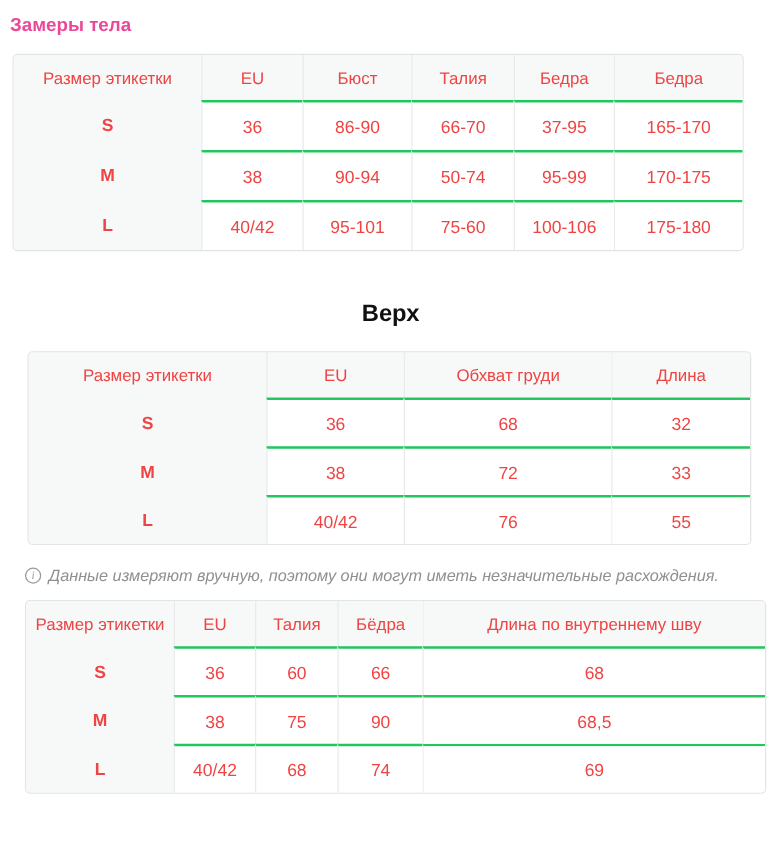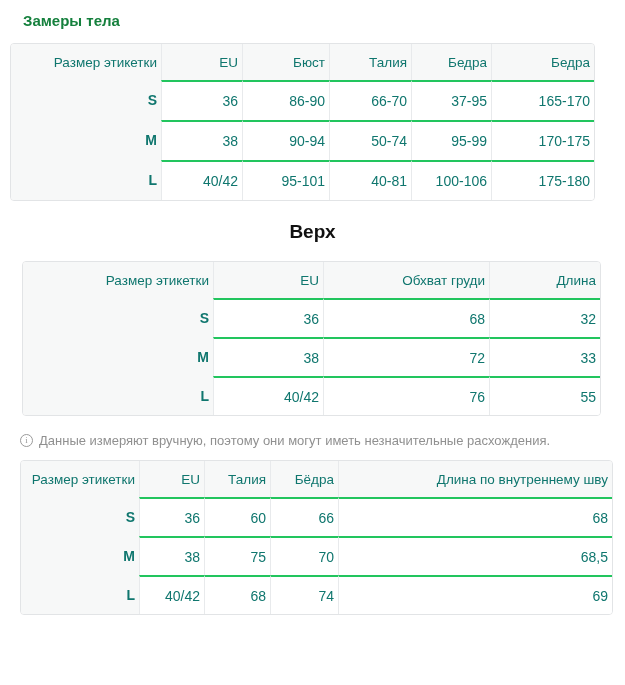--- a/index.html
+++ b/index.html
@@ -6,45 +6,45 @@
   html, body {
     width: 625px; height: 685px;
     background: #ffffff;
     font-family: "Liberation Sans", "DejaVu Sans", sans-serif;
     color: #1f1f1f;
     overflow: hidden;
   }
   .page { width: 625px; height: 685px; padding-top: 12px; }
 
   .section-title-left {
-    font-size: 15px; font-weight: 700; color: #15803d;
-    margin-left: 23px; line-height: 18px;
+    font-size: 15px; font-weight: 700; color: #ec4899;
+    margin-left: 8px; line-height: 18px;
   }
   .section-title-center {
     font-size: 19px; font-weight: 700; color: #111;
     text-align: center; line-height: 23px;
   }
-  .h-top { margin-top: 19px; }
+  .h-top { margin-top: 39px; }
   .h-bottom { margin-top: 28px; }
 
   table.size-table {
     border-collapse: separate; border-spacing: 0;
     border: 1px solid #e2e4e6;
     border-radius: 4px;
     table-layout: fixed;
     font-size: 14px;
   }
   table.t1 { margin: 13px 0 0 10px; width: 583px; }
   table.t2 { margin: 18px 0 0 22px; width: 577px; }
   table.t3 { margin: 11px 0 0 20px; width: 591px; }
 
   .size-table th, .size-table td {
-    text-align: right; vertical-align: middle;
+    text-align: center; vertical-align: middle;
     padding: 0 4px;
-    color: #0f766e;
+    color: #ef4444;
   }
   .size-table thead th {
     height: 36px;
     background: #f7f8f8;
     font-weight: 400;
     font-size: 13.5px;
   }
   .size-table tbody td { height: 40px; background: #ffffff; }
   .t2 tbody td, .t3 tbody td { height: 39px; }
 
@@ -58,21 +58,21 @@
   }
   .size-table thead th:first-child { border-top-left-radius: 3px; }
   .size-table thead th:last-child  { border-top-right-radius: 3px; }
   .size-table tbody tr:last-child td:first-child { border-bottom-left-radius: 3px; }
   .size-table tbody tr:last-child td:last-child  { border-bottom-right-radius: 3px; }
 
   .note {
     margin: 16px 0 0 20px;
     font-size: 13px; color: #909090;
     line-height: 17px;
-    display: flex; align-items: center;
+    display: flex; align-items: center; font-style: italic;
   }
   .info-icon {
     flex: 0 0 auto;
     display: inline-flex; align-items: center; justify-content: center;
     width: 13px; height: 13px;
     border: 1px solid #9a9a9a; border-radius: 50%;
     margin-right: 6px;
     color: #9a9a9a;
   }
   .info-icon::after {
@@ -121,21 +121,21 @@
           <td>38</td>
           <td>90-94</td>
           <td>50-74</td>
           <td>95-99</td>
           <td>170-175</td>
         </tr>
         <tr>
           <td>L</td>
           <td>40/42</td>
           <td>95-101</td>
-          <td>40-81</td>
+          <td>75-60</td>
           <td>100-106</td>
           <td>175-180</td>
         </tr>
       </tbody>
   </table>
 
   <div class="section-title-center h-top">Верх</div>
 
   <table class="size-table t2">
     <colgroup>
@@ -202,21 +202,21 @@
           <td>S</td>
           <td>36</td>
           <td>60</td>
           <td>66</td>
           <td>68</td>
         </tr>
         <tr>
           <td>M</td>
           <td>38</td>
           <td>75</td>
-          <td>70</td>
+          <td>90</td>
           <td>68,5</td>
         </tr>
         <tr>
           <td>L</td>
           <td>40/42</td>
           <td>68</td>
           <td>74</td>
           <td>69</td>
         </tr>
       </tbody>

